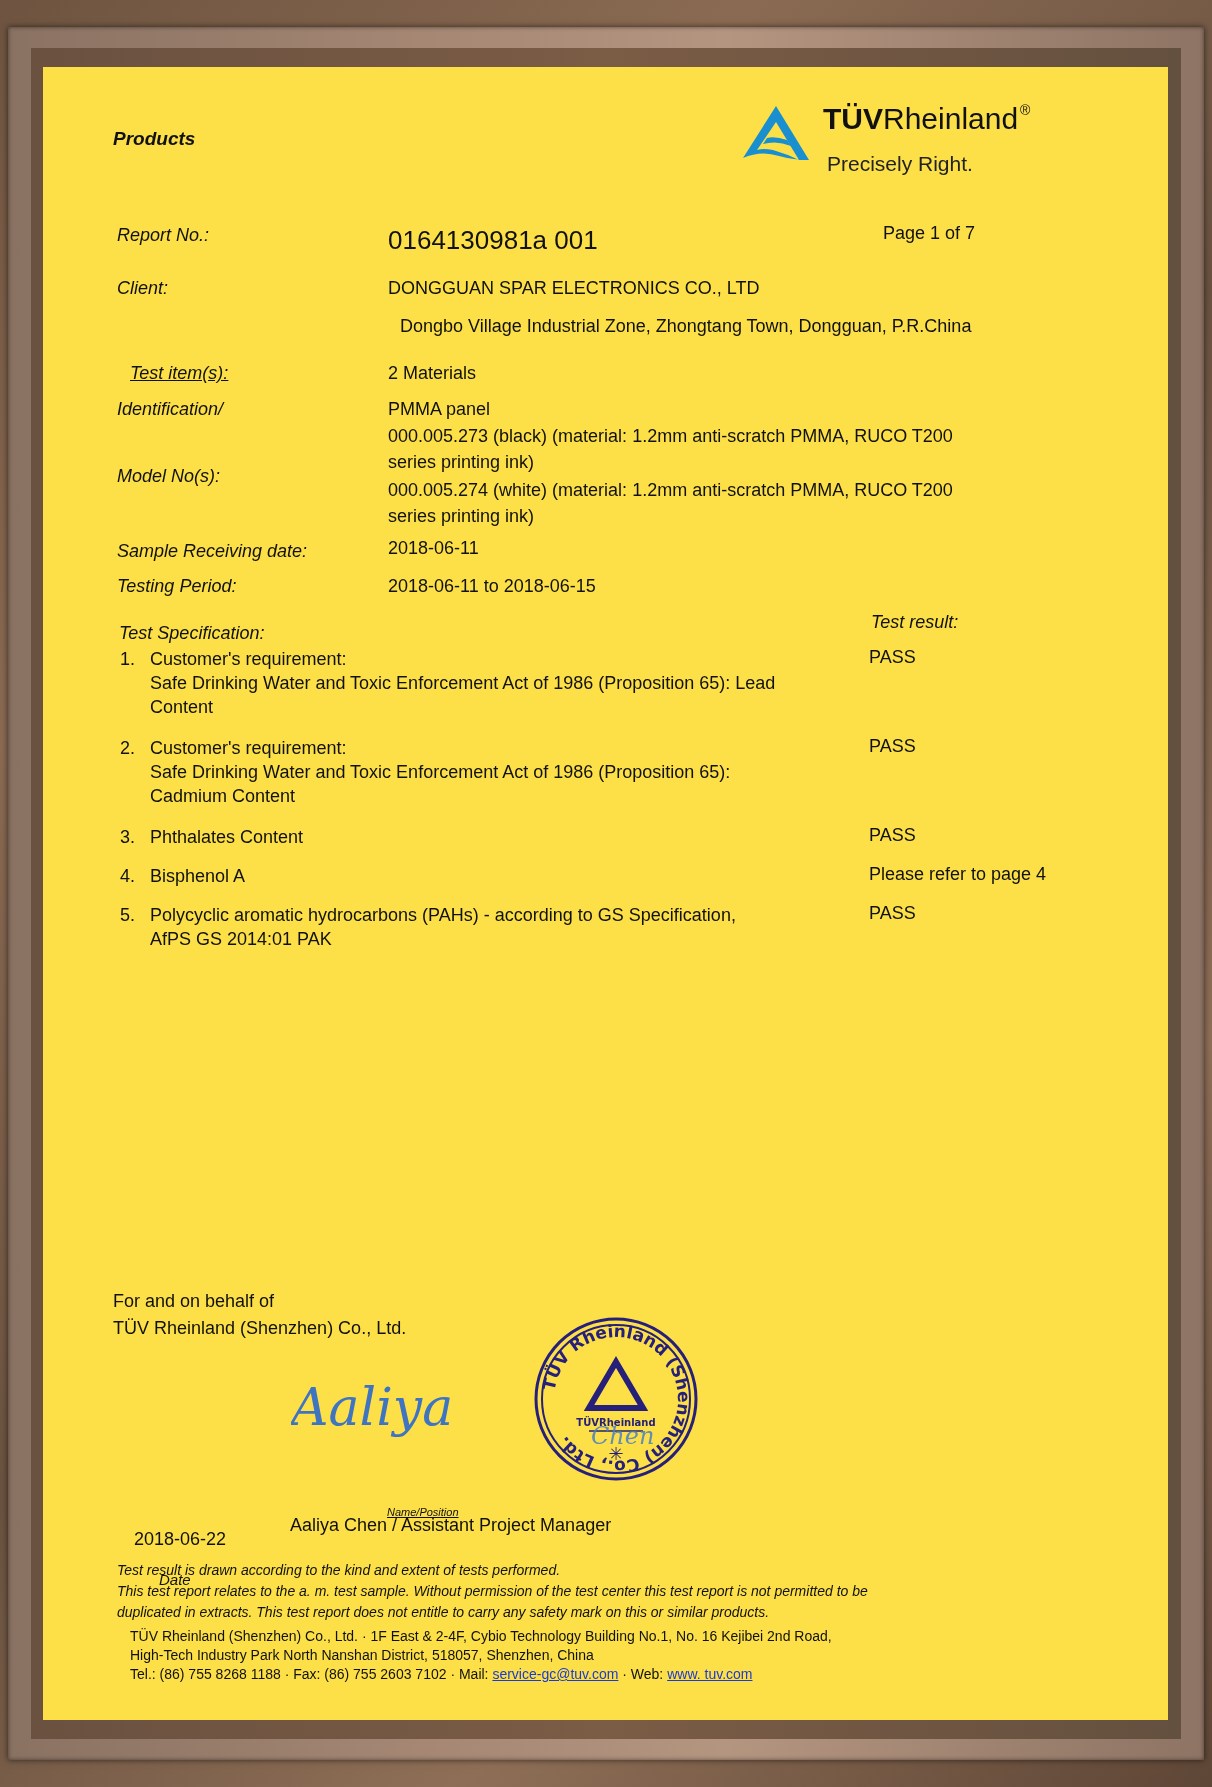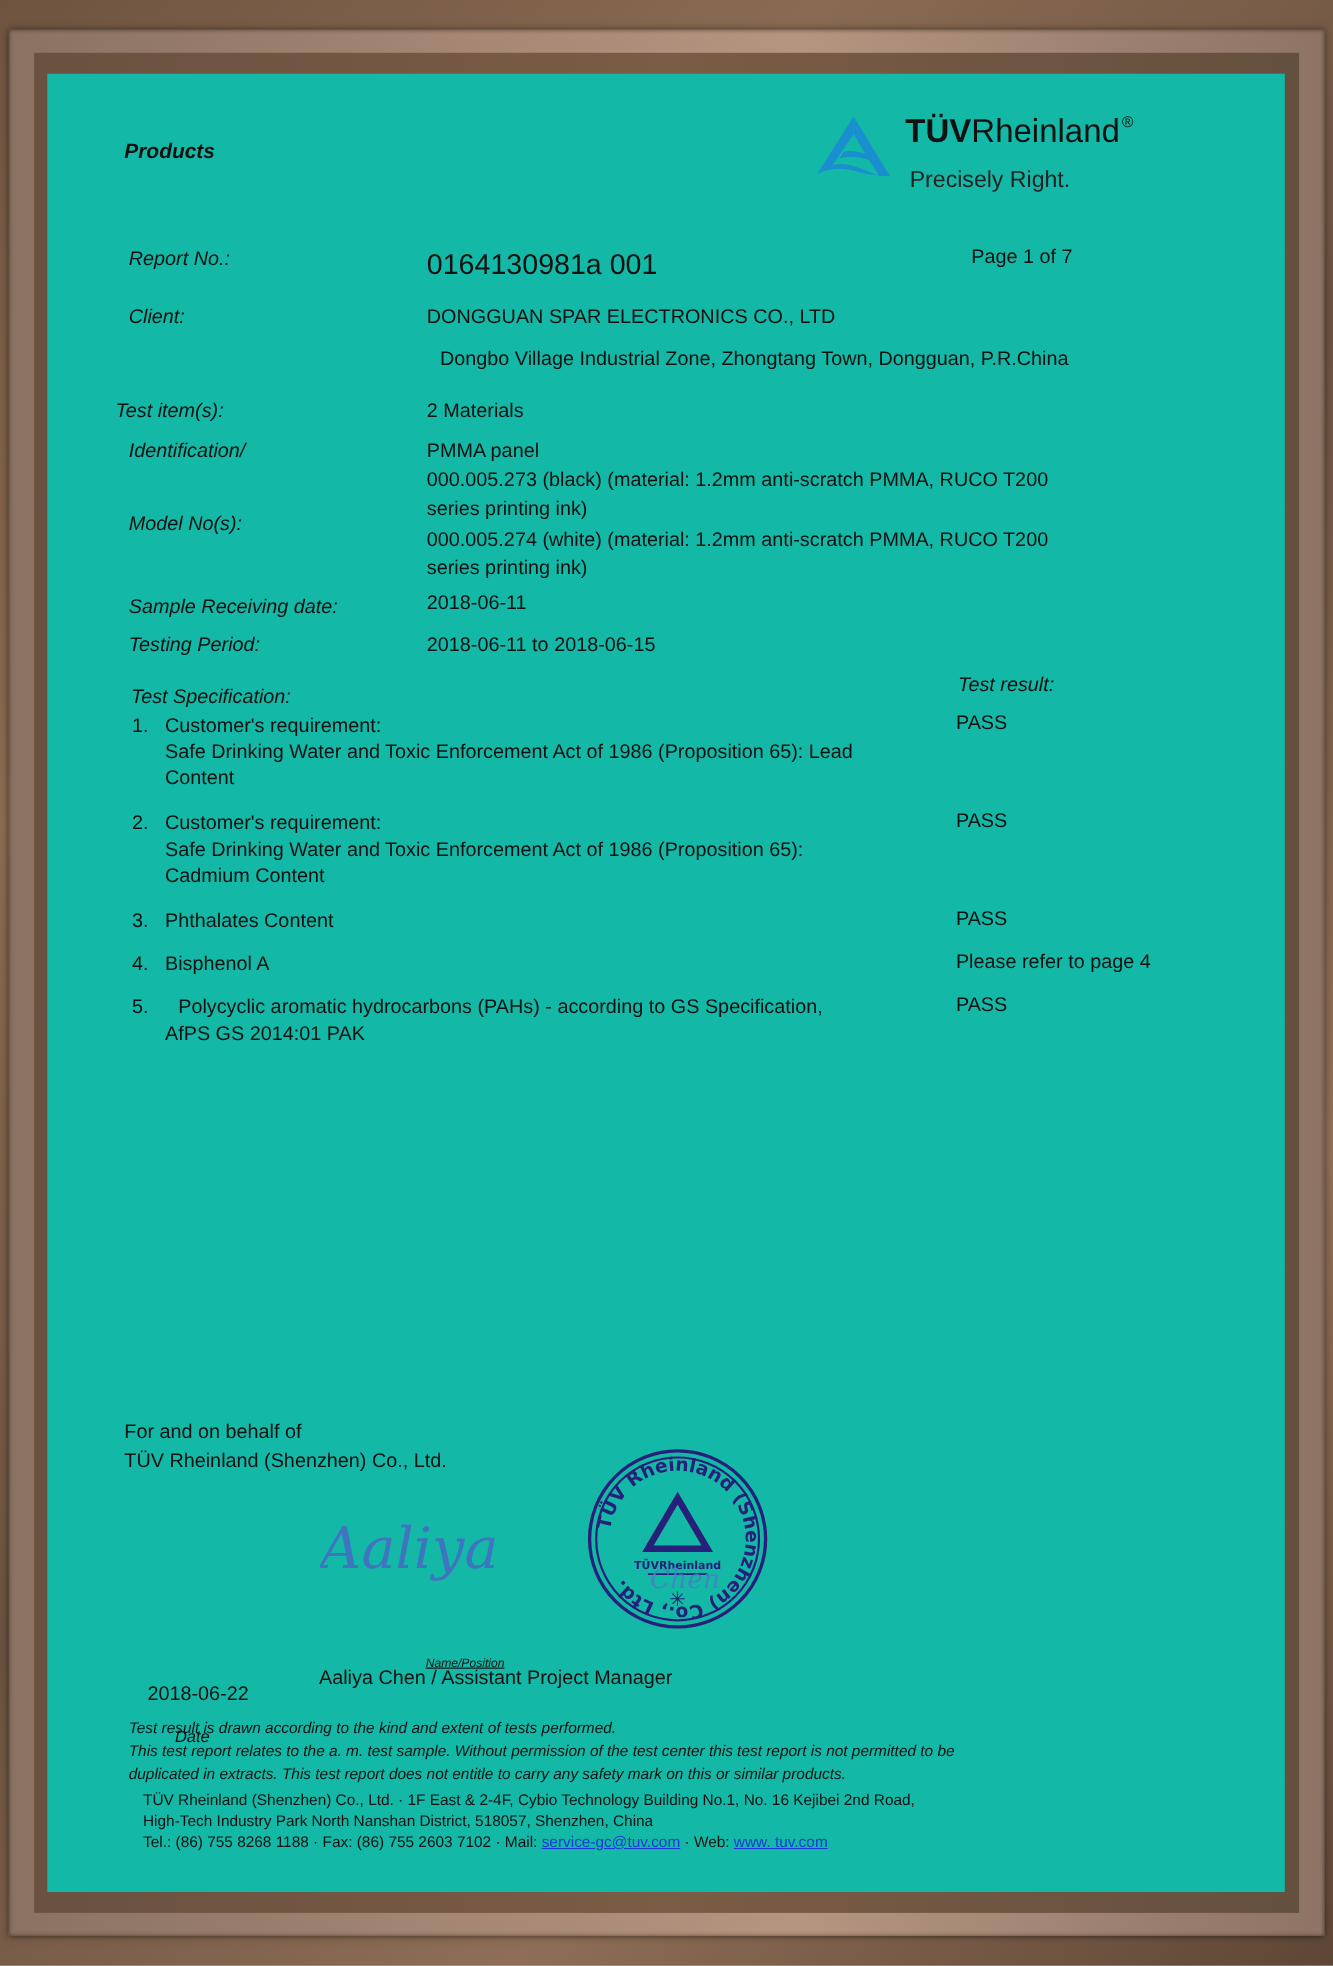--- a/index.html
+++ b/index.html
@@ -12,21 +12,21 @@
     position: absolute; left: 8px; top: 27px; right: 8px; bottom: 27px;
     background: linear-gradient(90deg, #8a7262 0%, #a58774 35%, #b49580 60%, #8e7464 100%);
     box-shadow: 0 0 6px rgba(0,0,0,0.6), inset 0 0 4px rgba(0,0,0,0.5);
   }
   .frame-inner {
     position: absolute; left: 31px; top: 48px; right: 31px; bottom: 48px;
     background: linear-gradient(90deg, #6a5140 0%, #7b5c45 50%, #64503f 100%);
   }
   .paper {
     position: absolute; left: 43px; top: 67px; width: 1125px; height: 1653px;
-    background: #14b8a6;
+    background: #fde047;
     color: #111;
   }
   .abs { position: absolute; white-space: nowrap; }
   .label { font-style: italic; font-size: 18px; color: #111; }
   .val { font-size: 18px; color: #111; }
   .products { left: 70px; top: 61px; font-weight: bold; font-style: italic; font-size: 19px; }
   .logo { position: absolute; left: 698px; top: 35px; width: 360px; height: 110px; }
   .logo-brand { position: absolute; left: 82px; top: 0px; font-size: 30px; color: #111; }
   .logo-brand b { font-weight: bold; }
   .logo-brand sup { font-size: 14px; vertical-align: 14px; margin-left: 2px; }
@@ -66,21 +66,21 @@
   </div>
 
   <div class="abs label" style="left:74px;top:158px;">Report No.:</div>
   <div class="abs report-no">0164130981a 001</div>
   <div class="abs page-no">Page 1 of 7</div>
 
   <div class="abs label" style="left:74px;top:211px;">Client:</div>
   <div class="abs val" style="left:345px;top:211px;">DONGGUAN SPAR ELECTRONICS CO., LTD</div>
   <div class="abs val" style="left:345px;top:249px;margin-left:12px;">Dongbo Village Industrial Zone, Zhongtang Town, Dongguan, P.R.China</div>
 
-  <div class="abs label" style="left:62px;top:296px;">Test item(s):</div>
+  <div class="abs label" style="left:87px;top:296px;text-decoration:underline;">Test item(s):</div>
   <div class="abs val" style="left:345px;top:296px;">2 Materials</div>
 
   <div class="abs label" style="left:74px;top:332px;">Identification/</div>
   <div class="abs label" style="left:74px;top:359px;margin-top:40px;">Model No(s):</div>
   <div class="abs val" style="left:345px;top:332px;">PMMA panel</div>
   <div class="abs val" style="left:345px;top:359px;">000.005.273 (black) (material: 1.2mm anti-scratch PMMA, RUCO T200</div>
   <div class="abs val" style="left:345px;top:385px;">series printing ink)</div>
   <div class="abs val" style="left:345px;top:413px;">000.005.274 (white) (material: 1.2mm anti-scratch PMMA, RUCO T200</div>
   <div class="abs val" style="left:345px;top:439px;">series printing ink)</div>
 
@@ -125,21 +125,21 @@
     <span class="spec-num">4.</span>
     <div class="spec-text">
       <div>Bisphenol A</div>
     </div>
   </div>
   <div class="abs result" style="top:797px;">Please refer to page 4</div>
 
   <div class="spec-row" style="top:836px;">
     <span class="spec-num">5.</span>
     <div class="spec-text">
-      <div style="white-space:nowrap;margin-left:12px;">Polycyclic aromatic hydrocarbons (PAHs) - according to GS Specification,</div>
+      <div style="white-space:nowrap;">Polycyclic aromatic hydrocarbons (PAHs) - according to GS Specification,</div>
       <div>AfPS GS 2014:01 PAK</div>
     </div>
   </div>
   <div class="abs result" style="top:836px;">PASS</div>
 
   <div class="abs val" style="left:70px;top:1224px;font-size:18px;">For and on behalf of</div>
   <div class="abs val" style="left:70px;top:1251px;font-size:18px;">TÜV Rheinland (Shenzhen) Co., Ltd.</div>
 
   <svg class="sig" width="170" height="80" viewBox="0 0 170 80" style="left:248px;top:1300px;">
     <text x="0" y="58" font-family="DejaVu Serif, serif" font-style="italic" font-size="52" fill="#3f74c0">Aaliya</text>

